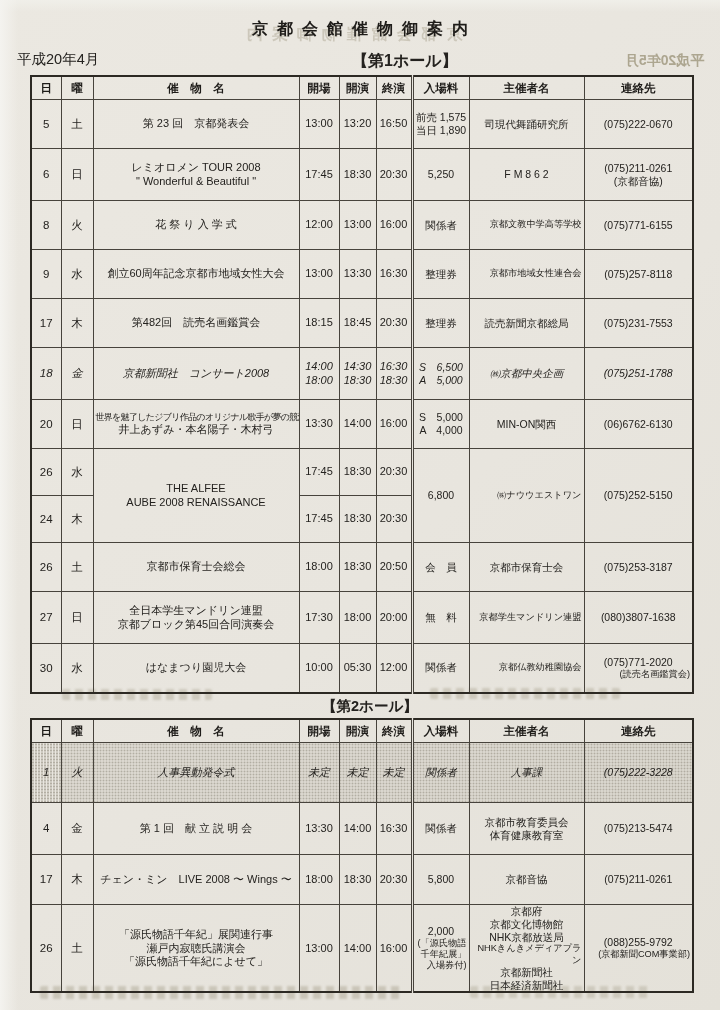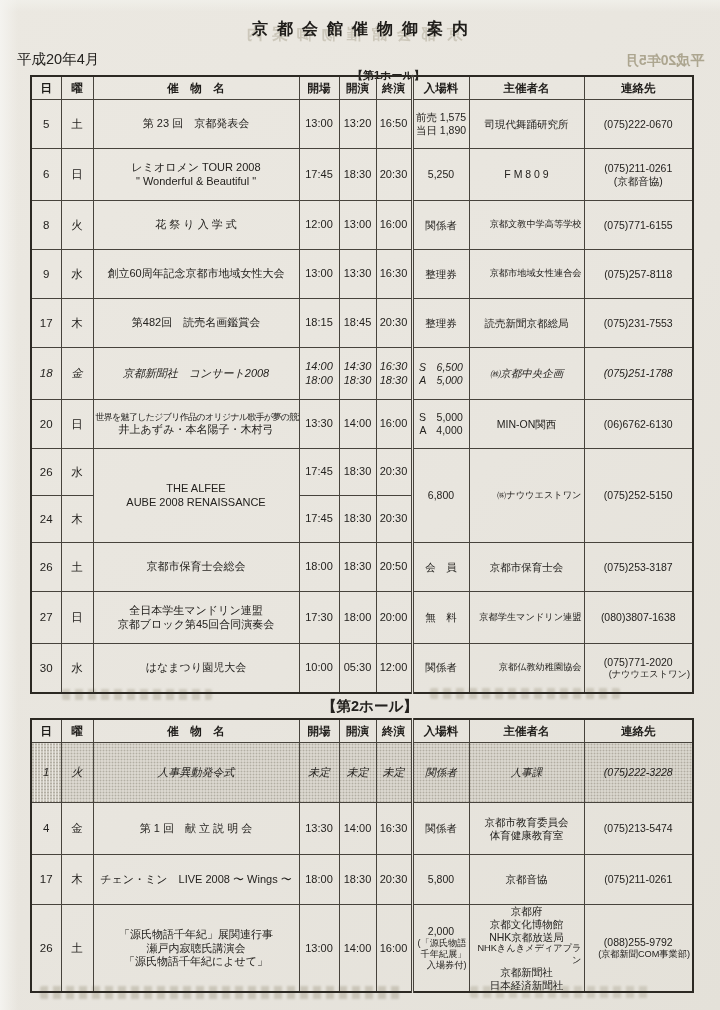--- a/index.html
+++ b/index.html
@@ -11,21 +11,21 @@
       linear-gradient(180deg,#f0efe9 0px,rgba(240,239,233,0) 12px),
       linear-gradient(135deg,#ebe8e1 0%,#e8e5de 55%,#e4e1d9 100%);
   }
   
   .title{position:absolute;top:19px;left:0;width:100%;text-align:center;
     font-size:16px;font-weight:bold;letter-spacing:9px;text-indent:9px;color:#1e1c19;}
   .title-echo{position:absolute;top:24px;left:-10px;width:100%;text-align:center;
     font-size:16px;font-weight:bold;letter-spacing:9px;color:rgba(156,148,124,.38);
     transform:scaleX(-1);filter:blur(.4px);}
   .period{position:absolute;left:17px;top:50px;font-size:14.5px;font-weight:normal;}
-  .hall1-label{position:absolute;left:352px;top:68px;font-size:11px;font-weight:bold;}
+  .hall1-label{position:absolute;left:352px;top:51px;font-size:16px;font-weight:bold;}
   .hall2-label{position:absolute;left:322px;top:697px;font-size:14.5px;font-weight:bold;}
   .bleed-month{position:absolute;right:16px;top:52px;font-size:14px;font-weight:bold;
     color:rgba(152,144,118,.75);transform:scaleX(-1);filter:blur(.4px);}
   .smudge{position:absolute;height:11px;opacity:.5;filter:blur(1.1px);border-radius:2px;
     background:repeating-linear-gradient(90deg,rgba(138,129,104,.55) 0 8px,rgba(138,129,104,0) 8px 13px);}
   #sm1{left:62px;top:689px;width:150px;}
   #sm2{left:430px;top:688px;width:190px;}
   #sm3{left:40px;top:986px;width:360px;height:13px;opacity:.55;}
   #sm4{left:470px;top:986px;width:180px;height:12px;opacity:.45;}
   
@@ -142,21 +142,21 @@
           <td class="c-start">
             <div>18:30</div>
           </td>
           <td class="c-end">
             <div>20:30</div>
           </td>
           <td class="c-fee dbl">
             <div>5,250</div>
           </td>
           <td class="c-organizer">
-            <div>F M 8 0 9</div>
+            <div>F M 8 6 2</div>
           </td>
           <td class="c-contact">
             <div>(075)211-0261</div>
             <div>(京都音協)</div>
           </td>
         </tr>
         <tr>
           <td class="c-day">
             <div>8</div>
           </td>
@@ -433,21 +433,21 @@
             <div>12:00</div>
           </td>
           <td class="c-fee dbl">
             <div>関係者</div>
           </td>
           <td class="c-organizer">
             <div class="ln-sm">京都仏教幼稚園協会</div>
           </td>
           <td class="c-contact">
             <div>(075)771-2020</div>
-            <div class="ln-sm">(ナウウエストワン)</div>
+            <div class="ln-sm">(読売名画鑑賞会)</div>
           </td>
         </tr>
       </tbody>
     </table>
 
   <div class="hall2-label">【第2ホール】</div>
 
   <table id="hall2">
       <colgroup>
         <col style="width: 30px;">

